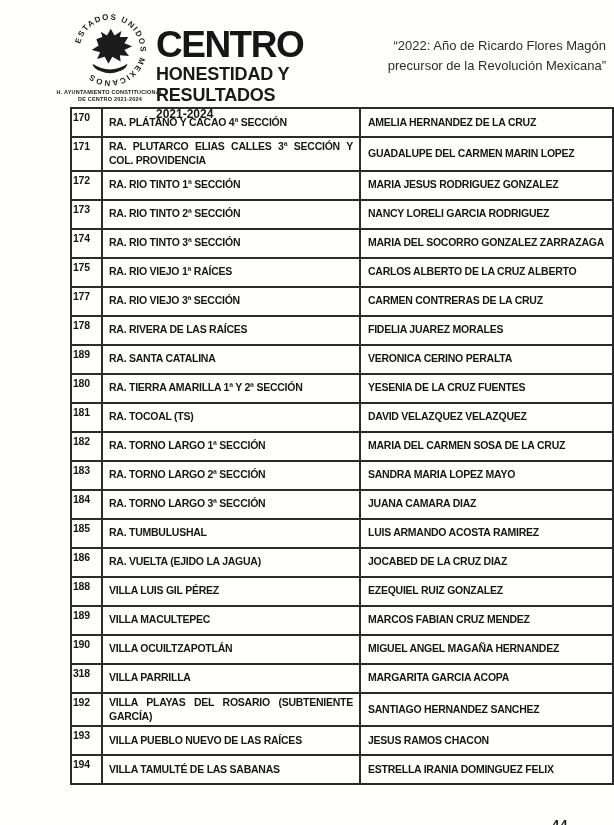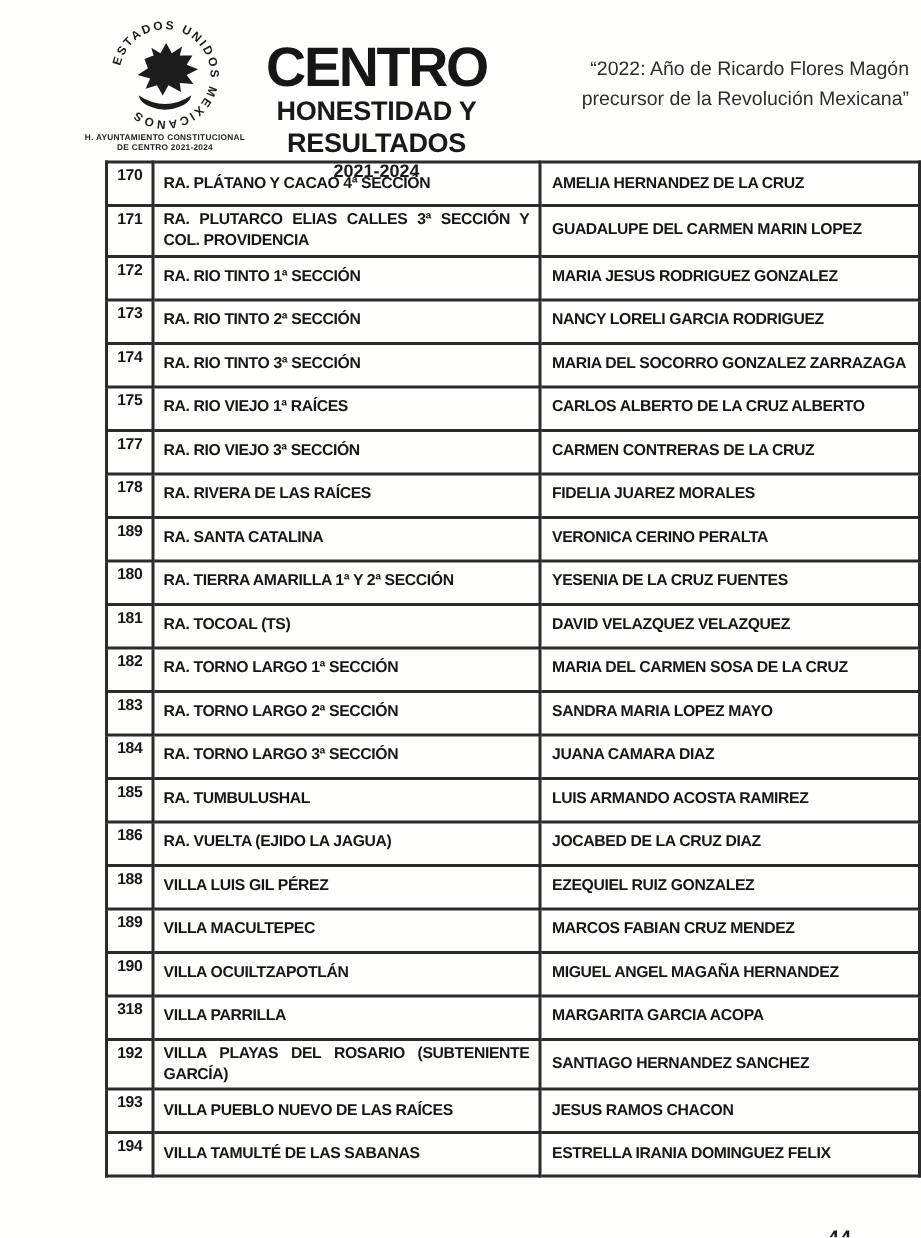--- a/index.html
+++ b/index.html
@@ -5,33 +5,33 @@
   html,body { margin:0; padding:0; background:#ffffff; }
   .page {
     position:relative; width:614px; height:825px; background:#fffffe;
     font-family:"Liberation Sans", sans-serif; color:#1b1b1b; overflow:hidden;
   }
   
   .seal-block { position:absolute; left:50px; top:12px; width:120px; text-align:center; }
   .seal-block svg { display:block; margin:0 auto; }
   .seal-caption { margin-top:1px; font-size:5.5px; font-weight:bold; line-height:1.25;
     letter-spacing:.2px; color:#222; }
-  .brand-block { position:absolute; left:144px; top:27px; width:214px; text-align:center; }
+  .brand-block { position:absolute; left:156px; top:27px; width:214px; text-align:left; }
   .brand-title { font-size:37px; font-weight:800; letter-spacing:-1.5px; line-height:.95;
     color:#161616; }
   .brand-sub1 { font-size:18px; font-weight:700; letter-spacing:-0.2px; margin-top:2px; color:#191919; }
   .brand-sub2 { font-size:12px; font-weight:800; margin-top:1px; color:#191919; }
   .quote-block { position:absolute; left:372px; top:36px; width:234px; text-align:right;
     font-size:13px; line-height:1.55; color:#2d2d2d; }
   
   table.roster { position:absolute; left:70px; top:107px; width:508px;
     border-collapse:collapse; table-layout:fixed; }
   .roster td { border:2px solid #2b2b2b; font-weight:bold; font-size:10.5px;
     letter-spacing:-0.25px; line-height:1.32; color:#161616; }
-  .roster td.c-num { width:27px; text-align:center; vertical-align:top;
+  .roster td.c-num { width:27px; text-align:left; vertical-align:top;
     padding:2px 1px; height:23px; }
   .roster td.c-loc { width:244px; text-align:justify; vertical-align:middle;
     padding:2px 6px;margin-top:36px; }
   .roster td.c-name { width:237px; text-align:justify; vertical-align:middle;
     padding:2px 7px; }
   
   .page-number { position:absolute; left:552px; top:817px; font-size:13px;
     font-weight:800; letter-spacing:1px; color:#1b1b1b; }
 </style>
 </head>

